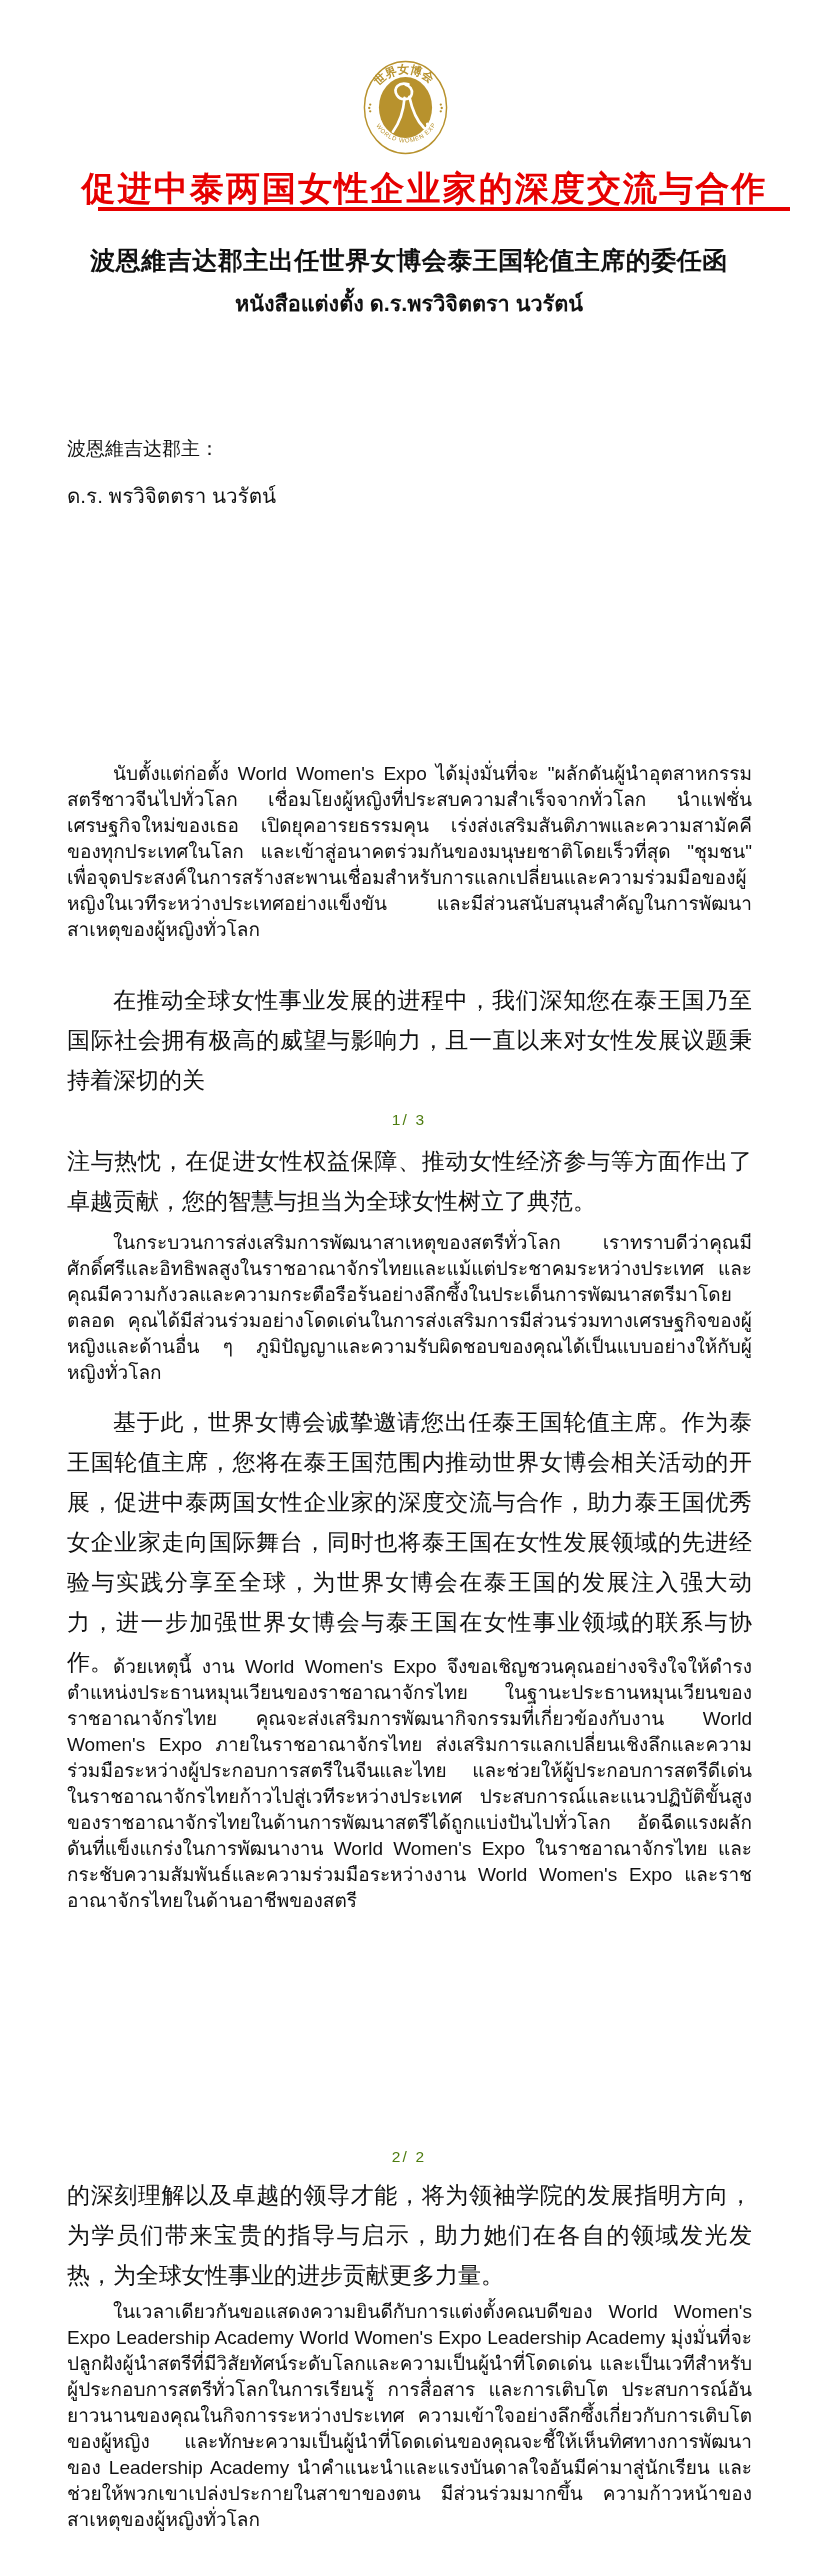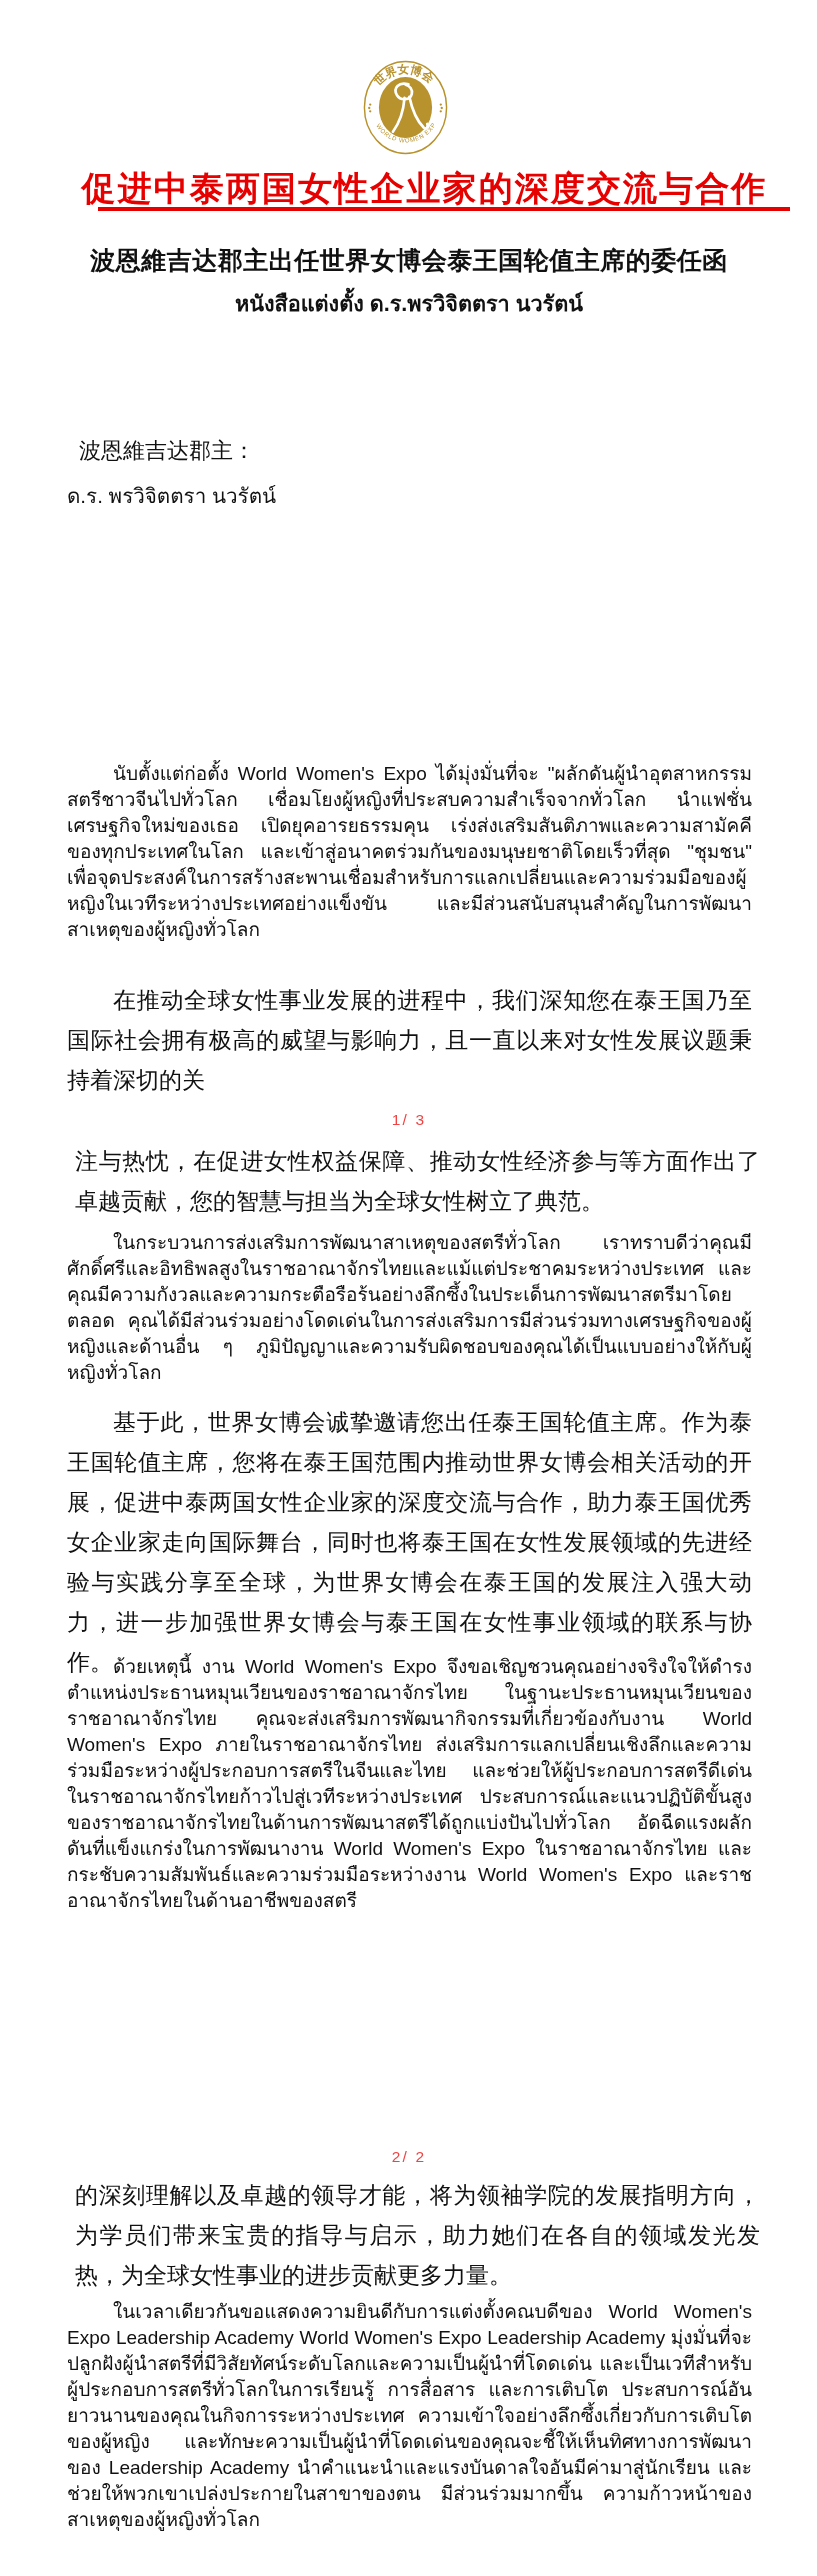--- a/index.html
+++ b/index.html
@@ -40,40 +40,40 @@
     text-align:center;
     font-size:21.6px;font-weight:bold;
   }
   .th-sub2{
     left:31px;right:31px;top:344px;
     text-align:center;
     font-size:21.6px;
   }
 
   
-  .salutation{left:79px;top:436px;font-size:22px;}
+  .salutation{left:67px;top:436px;font-size:19px;}
   .th-name{left:67px;top:479px;font-size:20.6px;}
 
   .cn-para{
     left:67px;width:685px;
     font-size:23px;line-height:40px;
     text-align:justify;
     text-indent:46px;
   }
-  .cn-cont{text-indent:0;margin-left:8px;}
+  .cn-cont{text-indent:0;}
   .th-para{
     left:67px;width:685px;
     font-size:19px;line-height:26px;
     text-align:justify;
     text-indent:46px;
   }
   .page-marker{
     left:0;right:0;
     text-align:center;
-    font-size:15.5px;color:#ef4444;
+    font-size:15.5px;color:#4d7c0f;
     letter-spacing:2.1px;
   }
 
   .stamp{
     left:488px;top:2584px;width:227px;height:227px;
     transform:rotate(-6deg);
     opacity:.92;
     mix-blend-mode:multiply;
   }
   .gold{fill:#B8922D;}

